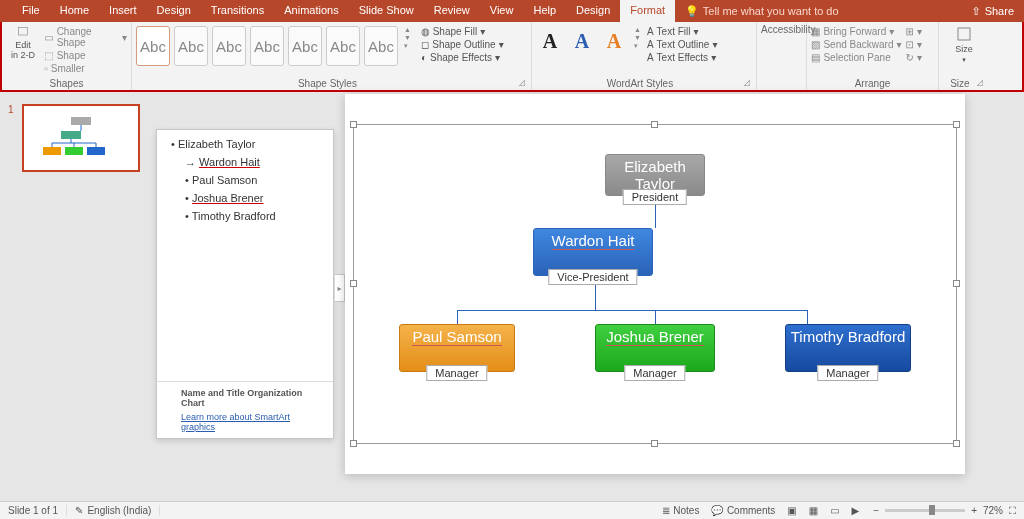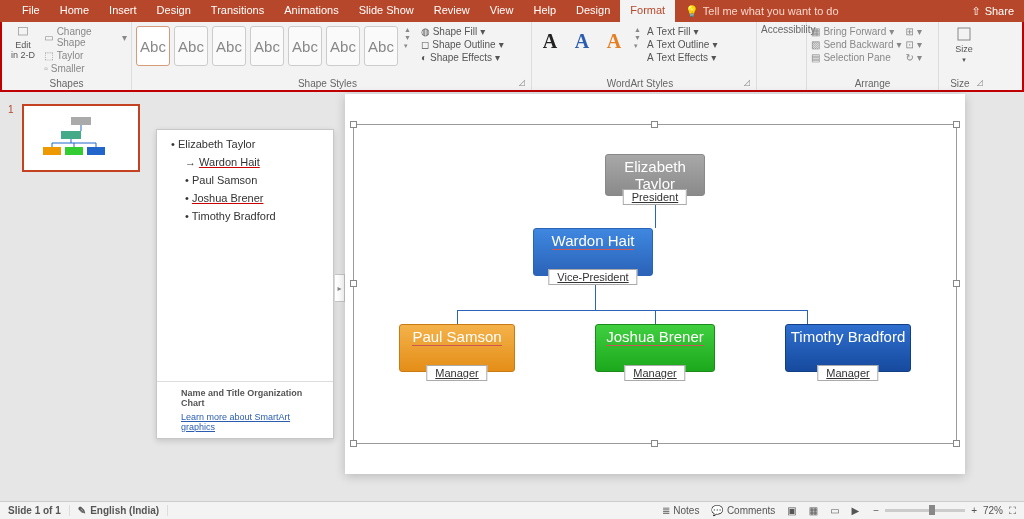--- a/index.html
+++ b/index.html
@@ -59,32 +59,32 @@
   .tp-desc { border-top: 1px solid #ddd; padding: 6px 24px; font-size: 9px; color: #555; }
   .tp-desc b { display: block; margin-bottom: 2px; }
   .tp-desc a { color: #2a5db0; text-decoration: underline; display: block; margin-top: 4px; }
 
   .slide { position: absolute; left: 195px; top: 0; width: 620px; height: 380px; background: #fff; box-shadow: 0 2px 10px rgba(0,0,0,.2); }
 
   .sel-rect { position: absolute; border: 1px solid #9a9a9a; }
   .handle { position: absolute; width: 7px; height: 7px; background: #fff; border: 1px solid #888; }
 
   .orgbox { position: absolute; border-radius: 3px; color: #fff; text-align: center; padding-top: 4px; font-size: 15px; line-height: 1.1; }
-  .orgbox .sub { position: absolute; left: 50%; transform: translateX(-50%); bottom: -10px; background: #fff; color: #333; border: 1px solid #aaa; font-size: 11px; padding: 1px 8px; white-space: nowrap; text-decoration: underline; }
+  .orgbox .sub { position: absolute; left: 50%; transform: translateX(-50%); bottom: -10px; background: #fff; color: #333; border: 1px solid #aaa; font-size: 11px; padding: 1px 8px; white-space: nowrap; }
   .orgbox.gray   { background: linear-gradient(#a8a8a8,#8a8a8a); border:1px solid #888; }
   .orgbox.blue   { background: linear-gradient(#3f87e0,#2a63b8); border:1px solid #2a63b8; }
   .orgbox.orange { background: linear-gradient(#f4b24a,#e48e18); border:1px solid #c97a10; }
   .orgbox.green  { background: linear-gradient(#3fcf3f,#1ca81c); border:1px solid #1a8a1a; }
   .orgbox.darkblue { background: linear-gradient(#2f6fcf,#164a9e); border:1px solid #123e85; }
   .orgbox .underline { border-bottom: 1px solid #c55; }
   .connector { position: absolute; background: #2a63b8; }
 
   
   .status { position: absolute; left: 0; right: 0; bottom: 0; height: 18px; background: #f3f3f3; border-top: 1px solid #ccc; display: flex; align-items: center; font-size: 10px; color: #555; }
-  .status .seg { padding: 0 8px; border-right: 1px solid #ddd; display: flex; align-items: center; gap: 4px; font-weight: bold; }
+  .status .seg { padding: 0 8px; border-right: 1px solid #ddd; display: flex; align-items: center; gap: 4px; }
   .status .spacer { flex: 1; }
   .status .btn { padding: 0 6px; display: flex; align-items: center; gap: 3px; }
   .status .zoom { display: flex; align-items: center; gap: 6px; padding: 0 8px; }
   .zoom-track { width: 80px; height: 3px; background: #ccc; position: relative; }
   .zoom-thumb { position: absolute; width: 6px; height: 10px; background: #888; top: -4px; left: 44px; }
 
   .ico { width: 12px; height: 12px; display: inline-block; }
   .dlg-launch { font-size: 8px; color: #888; text-align: right; padding-right: 2px; }
 
   .tp-tab { position:absolute; left:185px; top:180px; width:10px; height:28px; background:#fff; border:1px solid #c7c7c7; border-left:none; display:flex;align-items:center;justify-content:center;font-size:8px;color:#888;}
@@ -128,21 +128,21 @@
 in 2-D</span>
       </div>
       <div class="shapes-col">
         <div class="item">
             <span>▭</span>
             <span>Change Shape</span> 
             <span>▾</span>
           </div>
         <div class="item">
             <span>⬚</span>
-            <span>Taylor</span>
+            <span>Shape</span>
           </div>
         <div class="item">
             <span>▫</span>
             <span>Smaller</span>
           </div>
       </div>
     </div>
     <div class="group-label">Shapes</div>
   </div>
 

